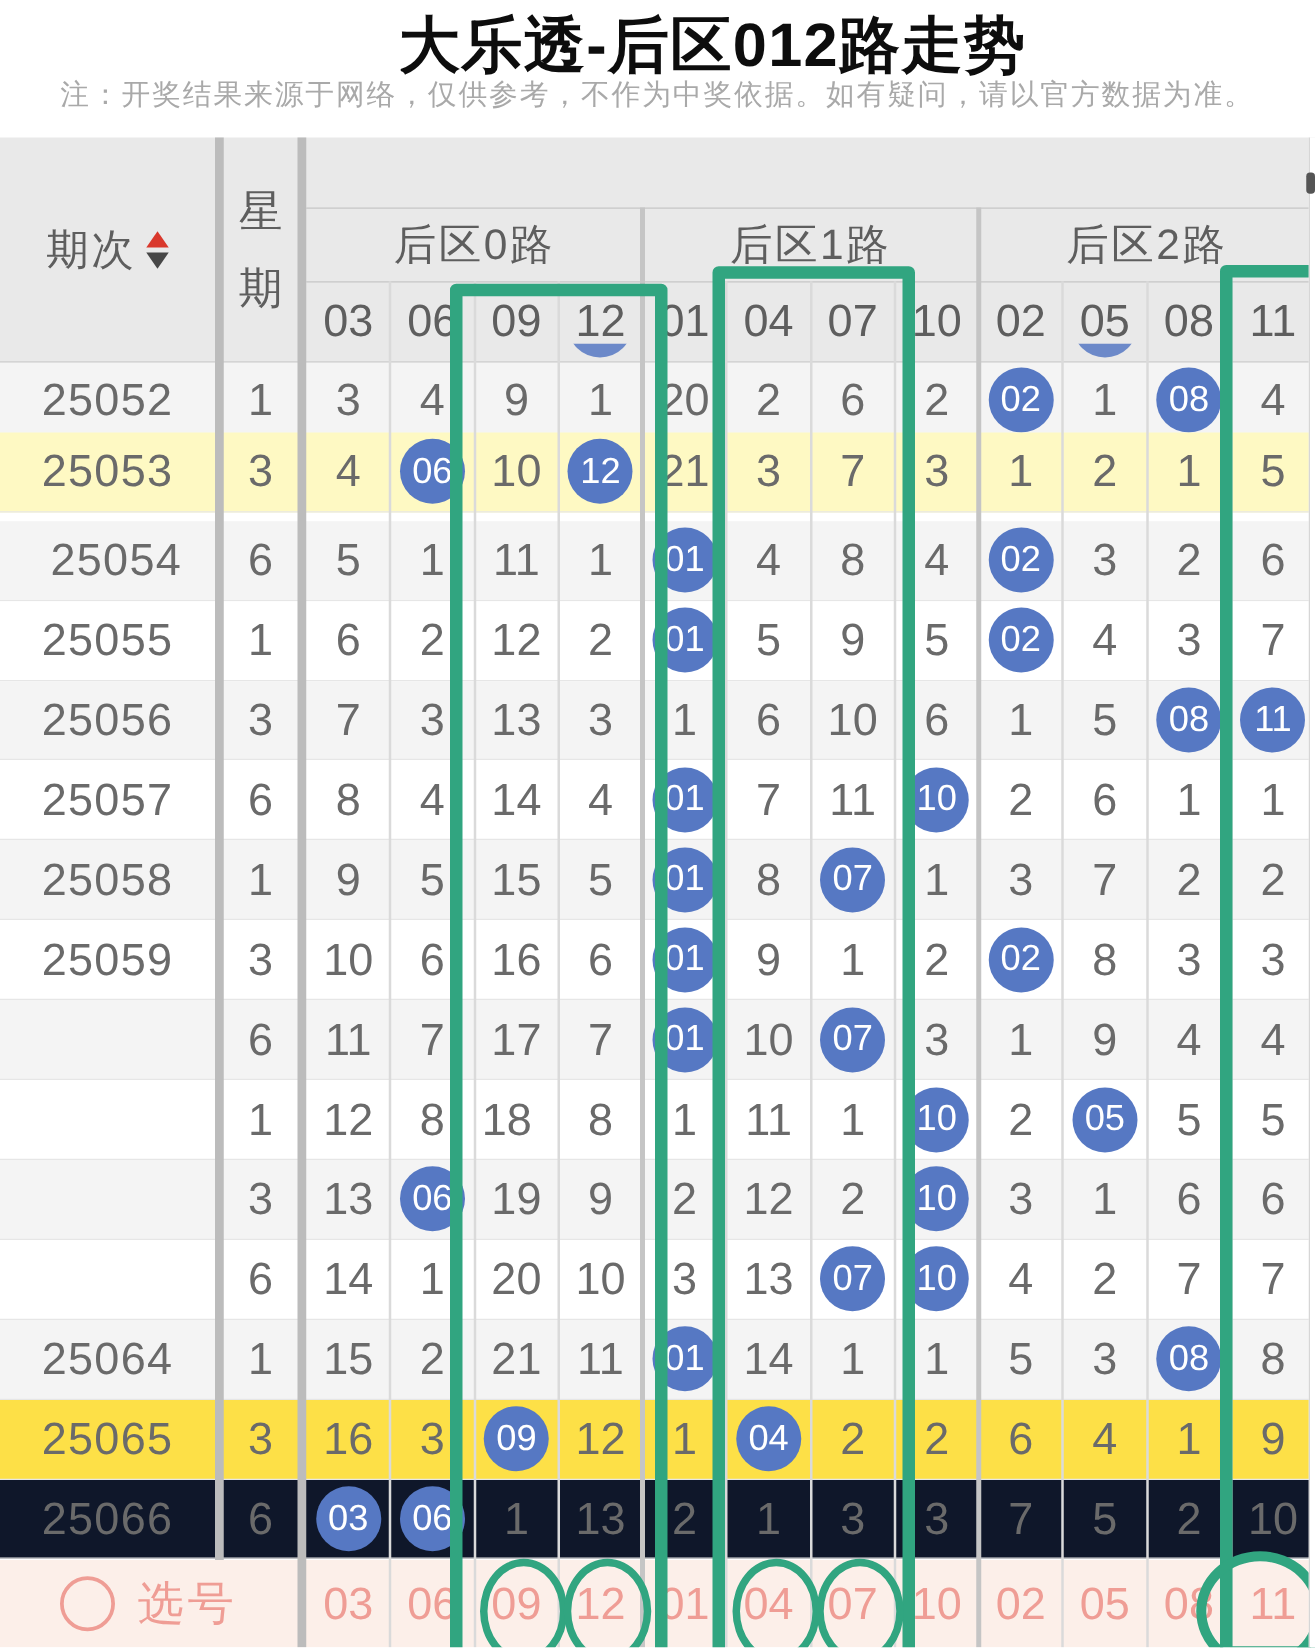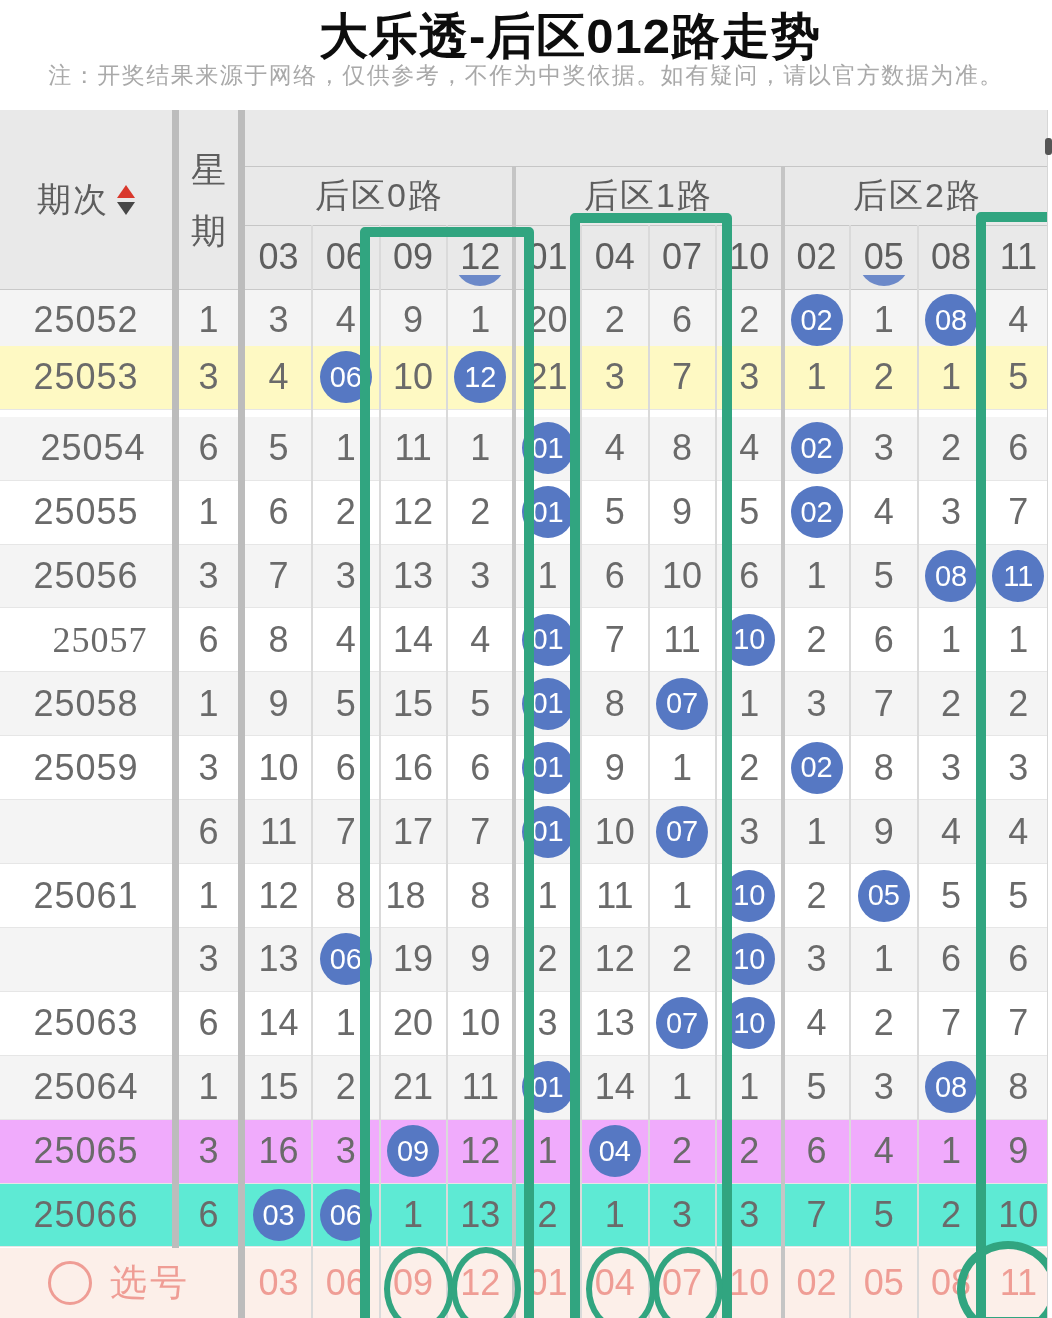--- a/index.html
+++ b/index.html
@@ -158,21 +158,21 @@
           <div class="cell num" style="left: 783px; top: 0px; width: 67.25px; height: 100%;">1</div>
           <div class="cell num" style="left: 850.25px; top: 0px; width: 67.25px; height: 100%;">5</div>
           <div class="cell" style="left: 917.5px; top: 0px; width: 67.25px; height: 100%;">
             <span class="badge">08</span>
           </div>
           <div class="cell" style="left: 984.75px; top: 0px; width: 67.25px; height: 100%;">
             <span class="badge">11</span>
           </div>
         </div>
         <div class="row" style="top: 498.5px; height: 63.9px; background: rgb(255, 255, 255);">
-          <div class="cell period-text" style="left: 14px; top: 0px; width: 172px; height: 100%; font-family: Liberation Serif, serif;">25057</div>
+          <div class="cell period-text" style="left: 0px; top: 0px; width: 172px; height: 100%;">25057</div>
           <div class="cell num" style="left: 179px; top: 0px; width: 59px; height: 100%;">6</div>
           <div class="cell num" style="left: 245px; top: 0px; width: 67.25px; height: 100%;">8</div>
           <div class="cell num" style="left: 312.25px; top: 0px; width: 67.25px; height: 100%;">4</div>
           <div class="cell num" style="left: 379.5px; top: 0px; width: 67.25px; height: 100%;">14</div>
           <div class="cell num" style="left: 446.75px; top: 0px; width: 67.25px; height: 100%;">4</div>
           <div class="cell" style="left: 514px; top: 0px; width: 67.25px; height: 100%;">
             <span class="badge">01</span>
           </div>
           <div class="cell num" style="left: 581.25px; top: 0px; width: 67.25px; height: 100%;">7</div>
           <div class="cell num" style="left: 648.5px; top: 0px; width: 67.25px; height: 100%;">11</div>
@@ -237,21 +237,20 @@
           <div class="cell" style="left: 648.5px; top: 0px; width: 67.25px; height: 100%;">
             <span class="badge">07</span>
           </div>
           <div class="cell num" style="left: 715.75px; top: 0px; width: 67.25px; height: 100%;">3</div>
           <div class="cell num" style="left: 783px; top: 0px; width: 67.25px; height: 100%;">1</div>
           <div class="cell num" style="left: 850.25px; top: 0px; width: 67.25px; height: 100%;">9</div>
           <div class="cell num" style="left: 917.5px; top: 0px; width: 67.25px; height: 100%;">4</div>
           <div class="cell num" style="left: 984.75px; top: 0px; width: 67.25px; height: 100%;">4</div>
         </div>
         <div class="row" style="top: 754.1px; height: 63.9px; background: rgb(255, 255, 255);">
-          <div class="cell period-text" style="left: 0px; top: 0px; width: 172px; height: 100%;">25061</div>
           <div class="cell num" style="left: 179px; top: 0px; width: 59px; height: 100%;">1</div>
           <div class="cell num" style="left: 245px; top: 0px; width: 67.25px; height: 100%;">12</div>
           <div class="cell num" style="left: 312.25px; top: 0px; width: 67.25px; height: 100%;">8</div>
           <div class="cell num" style="left: 379.5px; top: 0px; width: 52px; height: 100%;">18</div>
           <div class="cell num" style="left: 446.75px; top: 0px; width: 67.25px; height: 100%;">8</div>
           <div class="cell num" style="left: 514px; top: 0px; width: 67.25px; height: 100%;">1</div>
           <div class="cell num" style="left: 581.25px; top: 0px; width: 67.25px; height: 100%;">11</div>
           <div class="cell num" style="left: 648.5px; top: 0px; width: 67.25px; height: 100%;">1</div>
           <div class="cell" style="left: 715.75px; top: 0px; width: 67.25px; height: 100%;">
             <span class="badge">10</span>
@@ -276,21 +275,20 @@
           <div class="cell num" style="left: 648.5px; top: 0px; width: 67.25px; height: 100%;">2</div>
           <div class="cell" style="left: 715.75px; top: 0px; width: 67.25px; height: 100%;">
             <span class="badge">10</span>
           </div>
           <div class="cell num" style="left: 783px; top: 0px; width: 67.25px; height: 100%;">3</div>
           <div class="cell num" style="left: 850.25px; top: 0px; width: 67.25px; height: 100%;">1</div>
           <div class="cell num" style="left: 917.5px; top: 0px; width: 67.25px; height: 100%;">6</div>
           <div class="cell num" style="left: 984.75px; top: 0px; width: 67.25px; height: 100%;">6</div>
         </div>
         <div class="row" style="top: 881.9px; height: 63.9px; background: rgb(255, 255, 255);">
-          <div class="cell period-text" style="left: 0px; top: 0px; width: 172px; height: 100%;">25063</div>
           <div class="cell num" style="left: 179px; top: 0px; width: 59px; height: 100%;">6</div>
           <div class="cell num" style="left: 245px; top: 0px; width: 67.25px; height: 100%;">14</div>
           <div class="cell num" style="left: 312.25px; top: 0px; width: 67.25px; height: 100%;">1</div>
           <div class="cell num" style="left: 379.5px; top: 0px; width: 67.25px; height: 100%;">20</div>
           <div class="cell num" style="left: 446.75px; top: 0px; width: 67.25px; height: 100%;">10</div>
           <div class="cell num" style="left: 514px; top: 0px; width: 67.25px; height: 100%;">3</div>
           <div class="cell num" style="left: 581.25px; top: 0px; width: 67.25px; height: 100%;">13</div>
           <div class="cell" style="left: 648.5px; top: 0px; width: 67.25px; height: 100%;">
             <span class="badge">07</span>
           </div>
@@ -315,41 +313,41 @@
           <div class="cell num" style="left: 581.25px; top: 0px; width: 67.25px; height: 100%;">14</div>
           <div class="cell num" style="left: 648.5px; top: 0px; width: 67.25px; height: 100%;">1</div>
           <div class="cell num" style="left: 715.75px; top: 0px; width: 67.25px; height: 100%;">1</div>
           <div class="cell num" style="left: 783px; top: 0px; width: 67.25px; height: 100%;">5</div>
           <div class="cell num" style="left: 850.25px; top: 0px; width: 67.25px; height: 100%;">3</div>
           <div class="cell" style="left: 917.5px; top: 0px; width: 67.25px; height: 100%;">
             <span class="badge">08</span>
           </div>
           <div class="cell num" style="left: 984.75px; top: 0px; width: 67.25px; height: 100%;">8</div>
         </div>
-        <div class="row" style="top: 1009.7px; height: 63.9px; background: #f0abfc;">
+        <div class="row" style="top: 1009.7px; height: 63.9px; background: #fde047;">
           <div class="cell period-text" style="left: 0px; top: 0px; width: 172px; height: 100%;">25065</div>
           <div class="cell num" style="left: 179px; top: 0px; width: 59px; height: 100%;">3</div>
           <div class="cell num" style="left: 245px; top: 0px; width: 67.25px; height: 100%;">16</div>
           <div class="cell num" style="left: 312.25px; top: 0px; width: 67.25px; height: 100%;">3</div>
           <div class="cell" style="left: 379.5px; top: 0px; width: 67.25px; height: 100%;">
             <span class="badge">09</span>
           </div>
           <div class="cell num" style="left: 446.75px; top: 0px; width: 67.25px; height: 100%;">12</div>
           <div class="cell num" style="left: 514px; top: 0px; width: 67.25px; height: 100%;">1</div>
           <div class="cell" style="left: 581.25px; top: 0px; width: 67.25px; height: 100%;">
             <span class="badge">04</span>
           </div>
           <div class="cell num" style="left: 648.5px; top: 0px; width: 67.25px; height: 100%;">2</div>
           <div class="cell num" style="left: 715.75px; top: 0px; width: 67.25px; height: 100%;">2</div>
           <div class="cell num" style="left: 783px; top: 0px; width: 67.25px; height: 100%;">6</div>
           <div class="cell num" style="left: 850.25px; top: 0px; width: 67.25px; height: 100%;">4</div>
           <div class="cell num" style="left: 917.5px; top: 0px; width: 67.25px; height: 100%;">1</div>
           <div class="cell num" style="left: 984.75px; top: 0px; width: 67.25px; height: 100%;">9</div>
         </div>
-        <div class="row" style="top: 1073.6px; height: 63.9px; background: #5eead4;">
+        <div class="row" style="top: 1073.6px; height: 63.9px; background: #0f172a;">
           <div class="cell period-text" style="left: 0px; top: 0px; width: 172px; height: 100%;">25066</div>
           <div class="cell num" style="left: 179px; top: 0px; width: 59px; height: 100%;">6</div>
           <div class="cell" style="left: 245px; top: 0px; width: 67.25px; height: 100%;">
             <span class="badge">03</span>
           </div>
           <div class="cell" style="left: 312.25px; top: 0px; width: 67.25px; height: 100%;">
             <span class="badge">06</span>
           </div>
           <div class="cell num" style="left: 379.5px; top: 0px; width: 67.25px; height: 100%;">1</div>
           <div class="cell num" style="left: 446.75px; top: 0px; width: 67.25px; height: 100%;">13</div>

